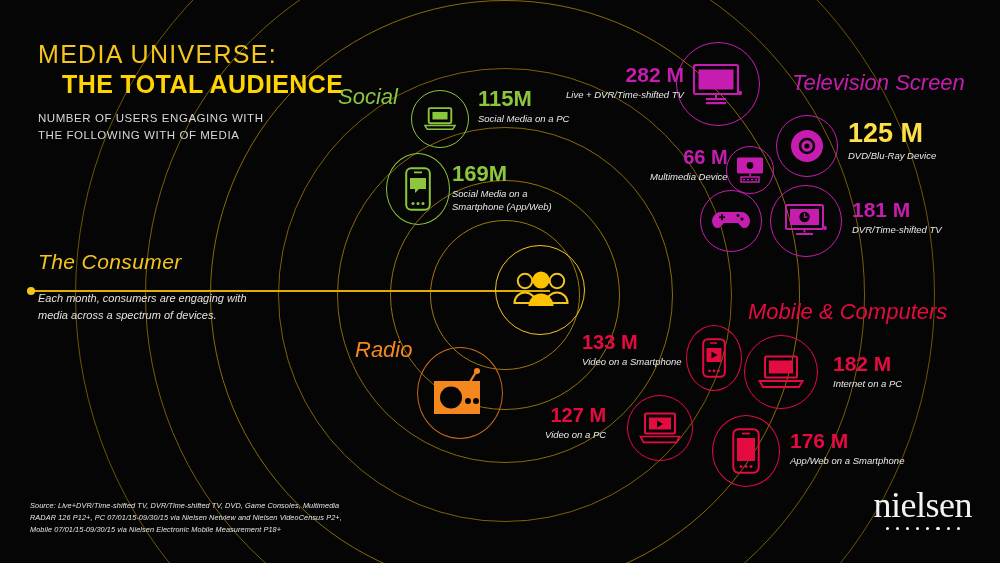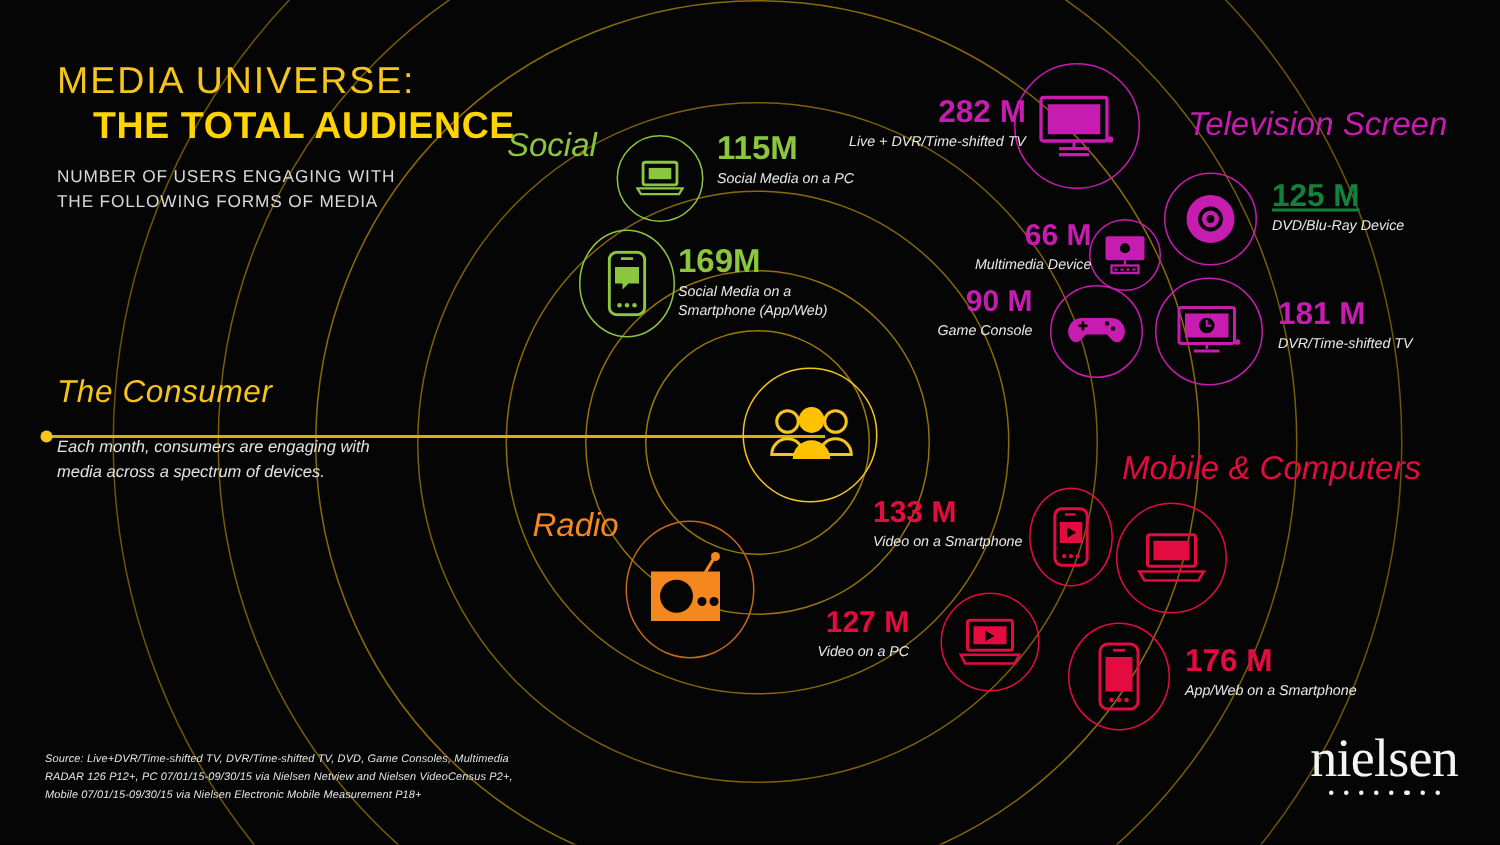--- a/index.html
+++ b/index.html
@@ -73,21 +73,21 @@
       <circle cx="28" cy="9" r="8.6" fill="#FFC200"></circle>
       <path d="M15.5 35 a12.5 12.5 0 0 1 25 0 z" fill="#FFC200"></path>
     </svg>
   </div>
 
   <div class="title-wrap">
     <div class="t1">MEDIA UNIVERSE:</div>
     <div class="t2">THE TOTAL AUDIENCE</div>
     <div class="t3">
       <span>NUMBER OF USERS ENGAGING WITH</span><br>
-      <span>THE FOLLOWING FORMS OF MEDIA</span>
+      <span>THE FOLLOWING WITH OF MEDIA</span>
     </div>
   </div>
 
   <div class="consumer-title">The Consumer</div>
   <div class="consumer-body">Each month, consumers are engaging with media across a spectrum of devices.</div>
 
   <div class="cat" style="left:338px;top:84px;font-size:22px;color:#8CC63F;">Social</div>
   <div class="cat" style="left:748px;top:299px;font-size:22px;color:#E40B40;">Mobile &amp; Computers</div>
   <div class="cat" style="left:792px;top:70px;font-size:22px;color:#C71CB0;">Television Screen</div>
   <div class="cat" style="left:355px;top:337px;font-size:22px;color:#F5871F;">Radio</div>
@@ -135,21 +135,21 @@
   </div>
 
   <div class="node" style="left:776px;top:115px;width:62px;height:62px;border:1.6px solid #C71CB0;">
     <svg width="36" height="36" viewBox="0 0 36 36">
       <circle cx="18" cy="18" r="16" fill="#C71CB0"></circle>
       <circle cx="18" cy="18" r="7" fill="none" stroke="#050505" stroke-width="2.6"></circle>
       <circle cx="18" cy="18" r="2.6" fill="#050505"></circle>
     </svg>
   </div>
   <div class="lbl" style="left:848px;top:120px;">
-    <span class="num" style="font-size:21px;color:#15803d;text-decoration:underline;">125 M</span>
+    <span class="num" style="font-size:27px;color:#fde047;">125 M</span>
     <span class="cap">DVD/Blu-Ray Device</span>
   </div>
 
   <div class="node" style="left:726px;top:146px;width:48px;height:48px;border:1.5px solid #C71CB0;">
     <svg width="30" height="28" viewBox="0 0 30 28">
       <rect x="2" y="1.5" width="26" height="16" rx="1.5" fill="#C71CB0"></rect>
       <circle cx="15" cy="9.5" r="3.4" fill="#050505"></circle>
       <path d="M15 17.5 v3" stroke="#C71CB0" stroke-width="1.6"></path>
       <rect x="6" y="21" width="18" height="5" fill="none" stroke="#C71CB0" stroke-width="1.5"></rect>
       <rect x="8" y="23" width="2" height="1.4" fill="#C71CB0"></rect>
@@ -165,24 +165,20 @@
 
   <div class="node" style="left:700px;top:190px;width:62px;height:62px;border:1.6px solid #C71CB0;">
     <svg width="38" height="24" viewBox="0 0 38 24">
       <path d="M9 3 h20 a9 9 0 0 1 7.5 13.8 a4.5 4.5 0 0 1 -7.6 0.4 L26 14 h-14 l-2.9 3.2 a4.5 4.5 0 0 1 -7.6 -0.4 A9 9 0 0 1 9 3 z" fill="#C71CB0"></path>
       <rect x="7" y="7.3" width="6" height="1.8" fill="#050505"></rect>
       <rect x="9.1" y="5.2" width="1.8" height="6" fill="#050505"></rect>
       <circle cx="26" cy="6.6" r="1.5" fill="#050505"></circle>
       <circle cx="30" cy="10" r="1.5" fill="#050505"></circle>
     </svg>
   </div>
-  <div class="lbl" style="left:625px;top:191px;text-align:right;">
-    <span class="num" style="font-size:20px;color:#C71CB0;">90 M</span>
-    <span class="cap">Game Console</span>
-  </div>
 
   <div class="node" style="left:770px;top:185px;width:72px;height:72px;border:1.6px solid #C71CB0;">
     <svg width="44" height="36" viewBox="0 0 44 36">
       <rect x="2" y="2" width="37" height="24" rx="1.5" fill="none" stroke="#C71CB0" stroke-width="2"></rect>
       <rect x="6" y="6" width="29" height="16" fill="#C71CB0"></rect>
       <circle cx="20.5" cy="14" r="5.2" fill="#050505"></circle>
       <path d="M20.5 10.2 v4 h3" stroke="#C71CB0" stroke-width="1.3" fill="none"></path>
       <path d="M20.5 26 v3.5" stroke="#C71CB0" stroke-width="1.8"></path>
       <rect x="12" y="30" width="17" height="2" fill="#C71CB0"></rect>
       <circle cx="41" cy="25" r="1.9" fill="#C71CB0"></circle>
@@ -209,20 +205,24 @@
     <span class="cap">Video on a Smartphone</span>
   </div>
 
   <div class="node" style="left:744px;top:335px;width:74px;height:74px;border:1.6px solid #E40B40;">
     <svg width="46" height="34" viewBox="0 0 46 34">
       <rect x="7" y="1.5" width="32" height="21" rx="1.6" fill="none" stroke="#E40B40" stroke-width="2"></rect>
       <rect x="11" y="5.5" width="24" height="13" fill="#E40B40"></rect>
       <path d="M1.5 26 h43 l-3.5 6 h-36 z" fill="none" stroke="#E40B40" stroke-width="1.8"></path>
     </svg>
   </div>
+  <div class="lbl" style="left:833px;top:353px;">
+    <span class="num" style="font-size:21px;color:#E40B40;">182 M</span>
+    <span class="cap">Internet on a PC</span>
+  </div>
 
   <div class="node" style="left:627px;top:395px;width:66px;height:66px;border:1.6px solid #E40B40;">
     <svg width="42" height="32" viewBox="0 0 42 32">
       <rect x="6" y="1.5" width="30" height="20" rx="1.5" fill="none" stroke="#E40B40" stroke-width="2"></rect>
       <rect x="10" y="5.5" width="22" height="12" fill="#E40B40"></rect>
       <path d="M18 8.5 l6 3.5 l-6 3.5 z" fill="#050505"></path>
       <path d="M1.5 24.5 h39 l-3 5.8 h-33 z" fill="none" stroke="#E40B40" stroke-width="1.7"></path>
     </svg>
   </div>
   <div class="lbl" style="left:545px;top:405px;text-align:right;">

